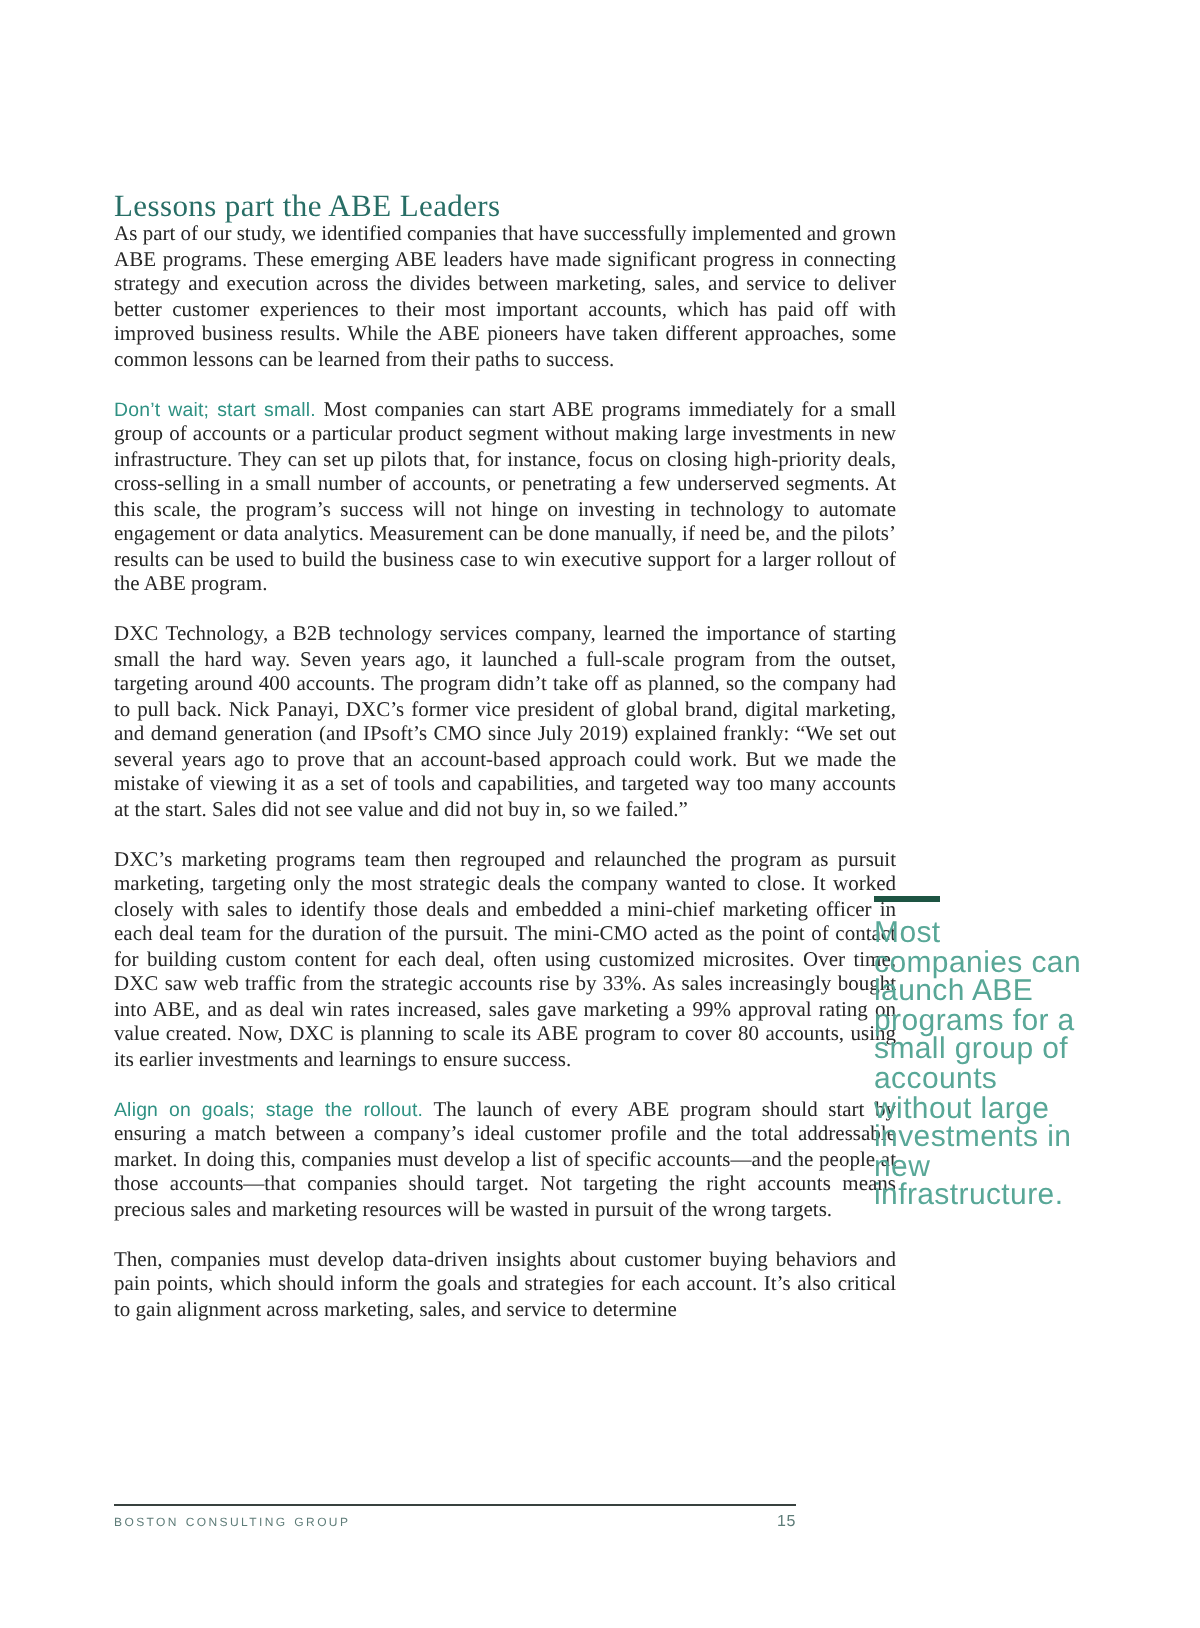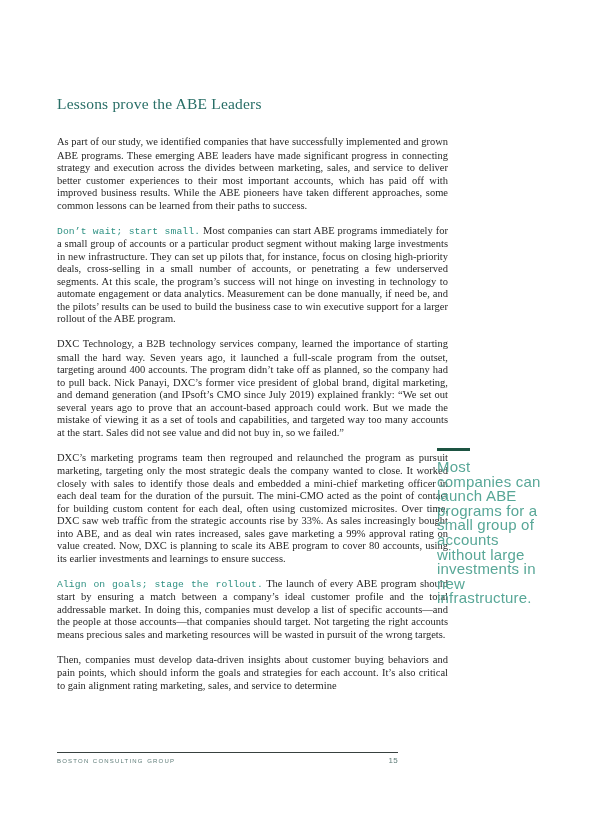--- a/index.html
+++ b/index.html
@@ -34,27 +34,26 @@
   .column {
     position: absolute;
     left: 57px;
     top: 112px;
     width: 391px;
     font-family: "Liberation Serif", serif;
     font-size: 10.5px;
     line-height: 12.5px;
     color: #272727;
     text-align: justify;
-    margin-top: 24px;
   }
   .para {
     margin: 0 0 12.5px 0;
   }
   .lead {
-    font-family: Liberation Mono, monospace;
+    font-family: Liberation Sans, sans-serif;
     font-size: 9.7px;
     font-weight: 500;
     color: #2f9183;
     letter-spacing: 0.1px;
   }
   .pullquote {
     position: absolute;
     left: 437px;
     top: 448px;
     width: 110px;
@@ -101,34 +100,34 @@
   .footer-page {
     letter-spacing: 0.3px;
     text-align: right;
   }
 </style>
 </head>
 <body>
 
 <div class="page">
 
-  <h1 class="heading">Lessons prove the ABE Leaders</h1>
+  <h1 class="heading">Lessons part the ABE Leaders</h1>
 
   <div class="column">
     <p class="para"><span class="lead"></span><span>As part of our study, we identified companies that have successfully implemented and grown ABE programs. These emerging ABE leaders have made significant progress in connecting strategy and execution across the divides between marketing, sales, and service to deliver better customer experiences to their most important accounts, which has paid off with improved business results. While the ABE pioneers have taken different approaches, some common lessons can be learned from their paths to success.</span></p>
 
     <p class="para"><span class="lead">Don’t wait; start small.</span><span> Most companies can start ABE programs immediately for a small group of accounts or a particular product segment without making large investments in new infrastructure. They can set up pilots that, for instance, focus on closing high-priority deals, cross-selling in a small number of accounts, or penetrating a few underserved segments. At this scale, the program’s success will not hinge on investing in technology to automate engagement or data analytics. Measurement can be done manually, if need be, and the pilots’ results can be used to build the business case to win executive support for a larger rollout of the ABE program.</span></p>
 
     <p class="para"><span class="lead"></span><span>DXC Technology, a B2B technology services company, learned the importance of starting small the hard way. Seven years ago, it launched a full-scale program from the outset, targeting around 400 accounts. The program didn’t take off as planned, so the company had to pull back. Nick Panayi, DXC’s former vice president of global brand, digital marketing, and demand generation (and IPsoft’s CMO since July 2019) explained frankly: “We set out several years ago to prove that an account-based approach could work. But we made the mistake of viewing it as a set of tools and capabilities, and targeted way too many accounts at the start. Sales did not see value and did not buy in, so we failed.”</span></p>
 
     <p class="para"><span class="lead"></span><span>DXC’s marketing programs team then regrouped and relaunched the program as pursuit marketing, targeting only the most strategic deals the company wanted to close. It worked closely with sales to identify those deals and embedded a mini-chief marketing officer in each deal team for the duration of the pursuit. The mini-CMO acted as the point of contact for building custom content for each deal, often using customized microsites. Over time, DXC saw web traffic from the strategic accounts rise by 33%. As sales increasingly bought into ABE, and as deal win rates increased, sales gave marketing a 99% approval rating on value created. Now, DXC is planning to scale its ABE program to cover 80 accounts, using its earlier investments and learnings to ensure success.</span></p>
 
     <p class="para"><span class="lead">Align on goals; stage the rollout.</span><span> The launch of every ABE program should start by ensuring a match between a company’s ideal customer profile and the total addressable market. In doing this, companies must develop a list of specific accounts—and the people at those accounts—that companies should target. Not targeting the right accounts means precious sales and marketing resources will be wasted in pursuit of the wrong targets.</span></p>
 
-    <p class="para"><span class="lead"></span><span>Then, companies must develop data-driven insights about customer buying behaviors and pain points, which should inform the goals and strategies for each account. It’s also critical to gain alignment rating marketing, sales, and service to determine</span></p>
+    <p class="para"><span class="lead"></span><span>Then, companies must develop data-driven insights about customer buying behaviors and pain points, which should inform the goals and strategies for each account. It’s also critical to gain alignment across marketing, sales, and service to determine</span></p>
   </div>
 
   <aside class="pullquote">
     <div class="pq-bar"></div>
     <div class="pq-text">Most companies can launch ABE programs for a small group of accounts without large investments in new infrastructure.</div>
   </aside>
 
   <div class="footer-rule"></div>
   <div class="footer-row">
     <span class="footer-brand">Boston Consulting Group</span>

